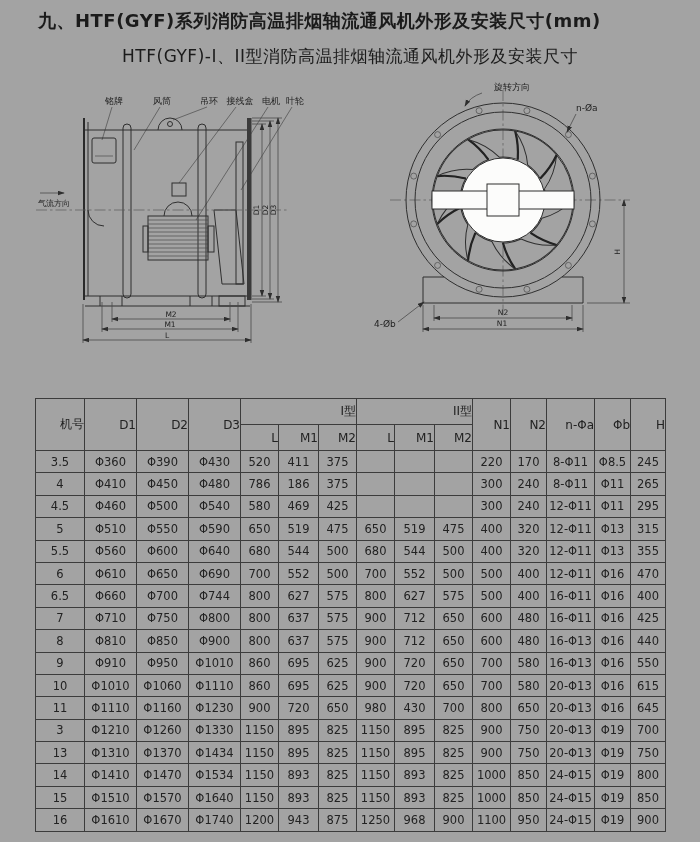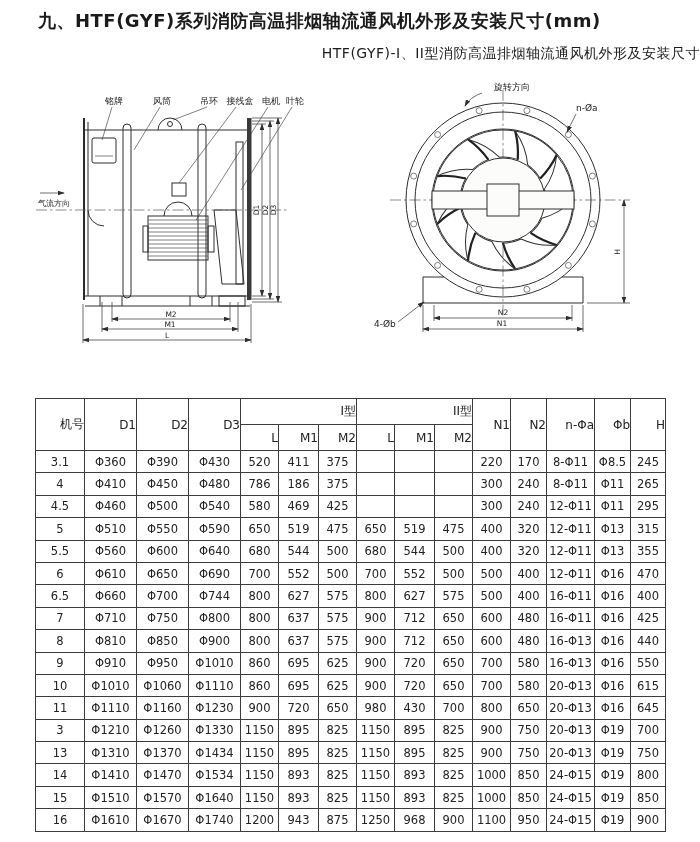--- a/index.html
+++ b/index.html
@@ -1,28 +1,28 @@
 <!DOCTYPE html>
 <html><head>
 <meta charset="utf-8">
 <style>
   html,body { margin:0; padding:0; background:#e8e8e8; }
   .page {
     position:relative; width:700px; height:842px; margin:0 auto;
-    background:#ffffff; color:#1b1b1b; overflow:hidden;
+    background:#a3a3a3; color:#1b1b1b; overflow:hidden;
     font-family:"DejaVu Sans","Liberation Sans",sans-serif;
     text-decoration:underline;
   }
   .title {
     position:absolute; left:38px; top:9px; font-size:18px; font-weight:bold;
     letter-spacing:0.5px; white-space:nowrap;
   }
   .subtitle {
-    position:absolute; left:0; top:45px; width:100%; text-align:right;
-    font-size:14px; letter-spacing:0.5px;
+    position:absolute; left:0; top:45px; width:100%; text-align:center;
+    font-size:17px; letter-spacing:0.5px;
   }
   svg.sideview { position:absolute; left:28px; top:80px; }
   svg.frontview { position:absolute; left:362px; top:80px; }
   svg .ln   { stroke:#2f2f2f; stroke-width:1; fill:none; }
   svg .thin { stroke:#4a4a4a; stroke-width:0.7; fill:none; }
   svg .thick{ stroke:#2a2a2a; stroke-width:2; fill:none; }
   svg .cl   { stroke:#5a5a5a; stroke-width:0.7; fill:none; stroke-dasharray:11 3 2.5 3; }
   svg .dim  { stroke:#4a4a4a; stroke-width:0.8; fill:none; }
   svg text  { fill:#222; font-size:9px; font-family:"DejaVu Sans","Liberation Sans",sans-serif; }
   svg text.sm { font-size:8px; }
@@ -256,21 +256,21 @@
         <th>L</th>
         <th>M1</th>
         <th>M2</th>
         <th>L</th>
         <th>M1</th>
         <th>M2</th>
       </tr>
     </thead>
     <tbody>
         <tr>
-          <td>3.1</td>
+          <td>3.5</td>
           <td>Φ360</td>
           <td>Φ390</td>
           <td>Φ430</td>
           <td>520</td>
           <td>411</td>
           <td>375</td>
           <td></td>
           <td></td>
           <td></td>
           <td>220</td>

